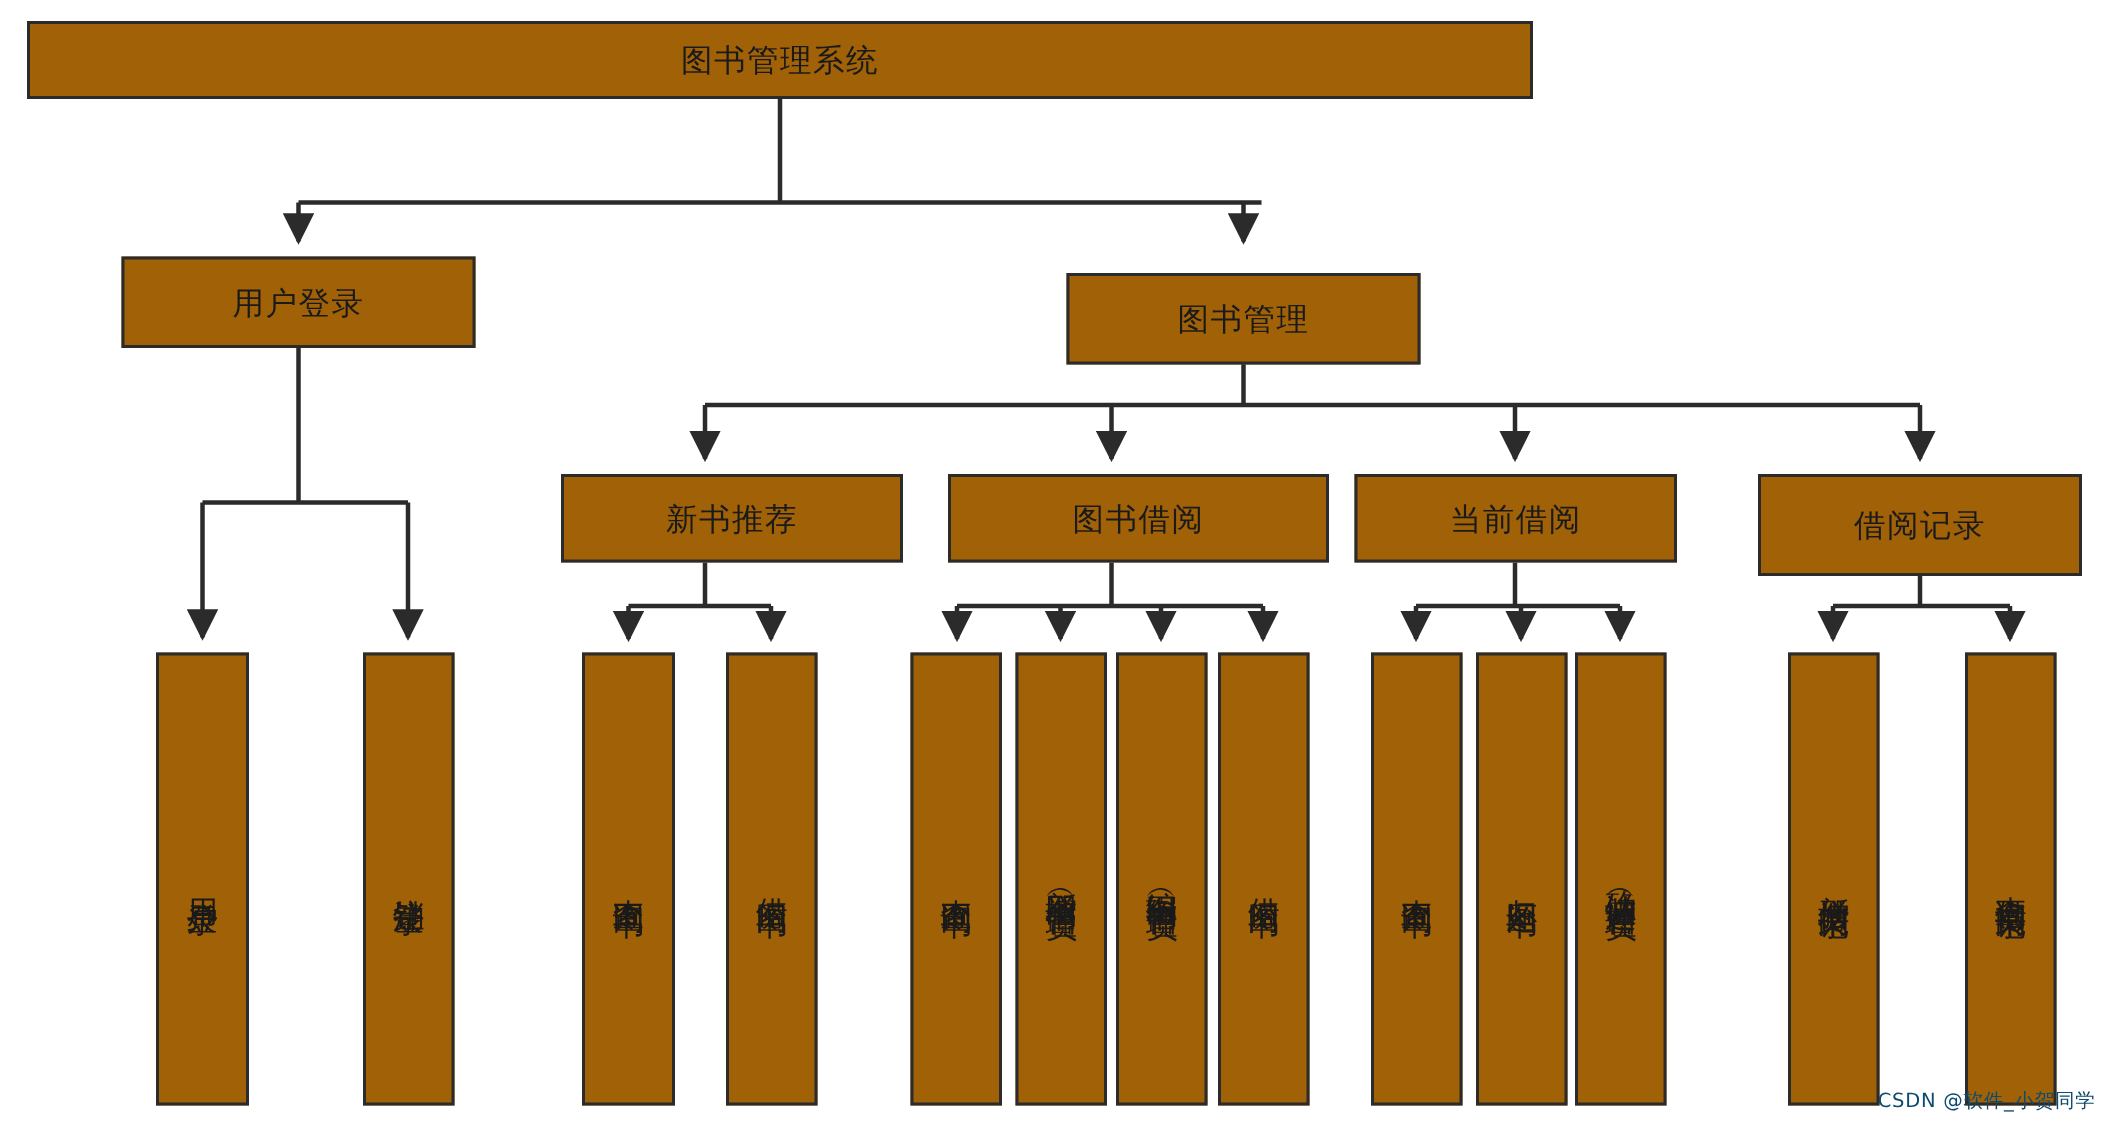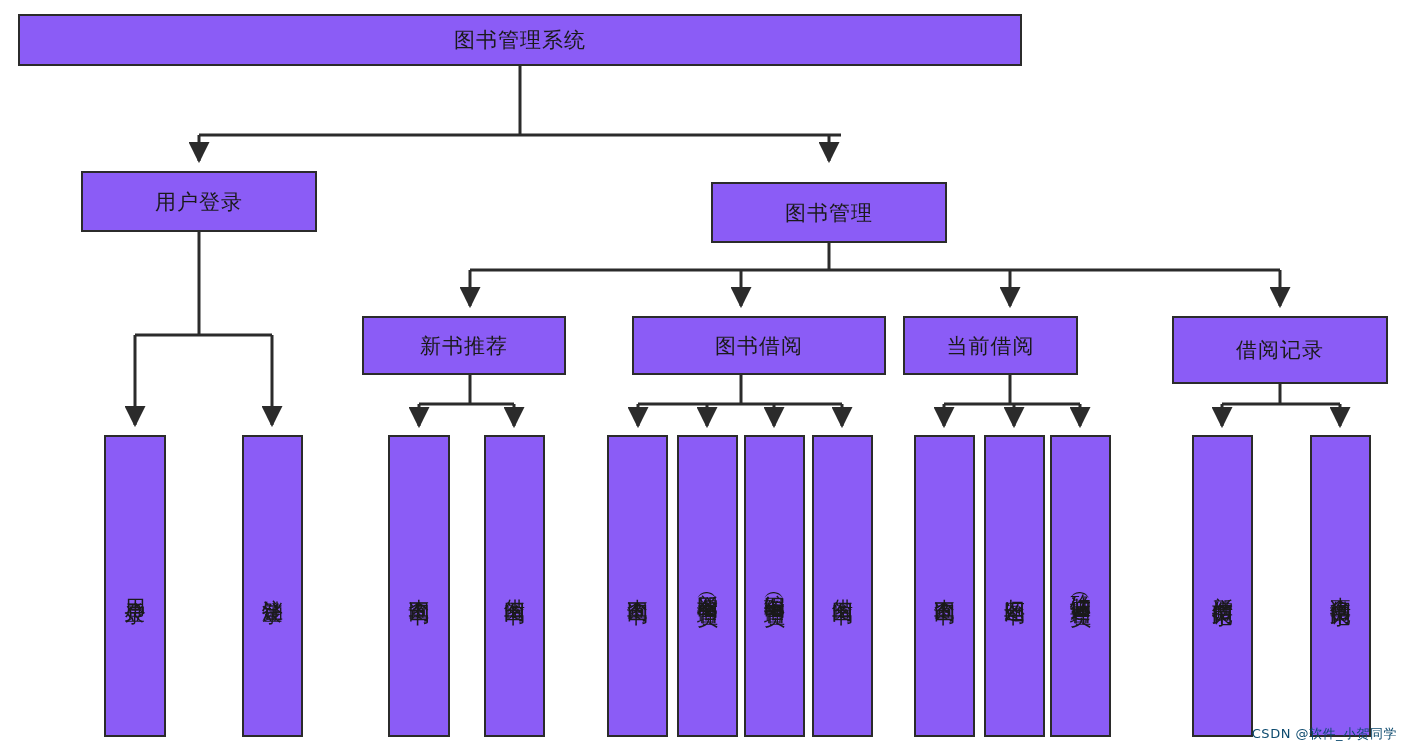--- a/index.html
+++ b/index.html
@@ -21,21 +21,21 @@
     position: absolute;
     left: 0;
     top: 0;
     width: 1405px;
     height: 747px;
   }
   .node-box {
     position: absolute;
     box-sizing: border-box;
     border: 2.5px solid #2b2b2b;
-    background: #8b5cf6;
+    background: #a16207;
     display: flex;
     align-items: center;
     justify-content: center;
     color: #1a1a1a;
   }
   .node-box.horiz {
     font-size: 21px;
     letter-spacing: 1px;
   }
   .node-box.vert {
@@ -128,27 +128,27 @@
     <span class="node-label">图书管理系统</span>
   </div>
 
   <div class="node-box horiz" style="left:81px; top:171px; width:236px; height:61px;">
     <span class="node-label">用户登录</span>
   </div>
   <div class="node-box horiz" style="left:711px; top:171px; width:236px; height:61px;margin-top:11px;">
     <span class="node-label">图书管理</span>
   </div>
 
-  <div class="node-box horiz" style="left:362px; top:316px; width:204px; height:59px;">
+  <div class="node-box horiz" style="left:374px; top:316px; width:228px; height:59px;">
     <span class="node-label">新书推荐</span>
   </div>
   <div class="node-box horiz" style="left:632px; top:316px; width:254px; height:59px;">
     <span class="node-label">图书借阅</span>
   </div>
-  <div class="node-box horiz" style="left:903px; top:316px; width:175px; height:59px;">
+  <div class="node-box horiz" style="left:903px; top:316px; width:215px; height:59px;">
     <span class="node-label">当前借阅</span>
   </div>
   <div class="node-box horiz" style="left:1172px; top:316px; width:216px; height:68px;">
     <span class="node-label">借阅记录</span>
   </div>
 
   <div class="node-box vert" style="left:104px; top:435px; width:62px; height:302px;">
     <span class="node-label">用户登录</span>
   </div>
   <div class="node-box vert" style="left:242px; top:435px; width:61px; height:302px;">

